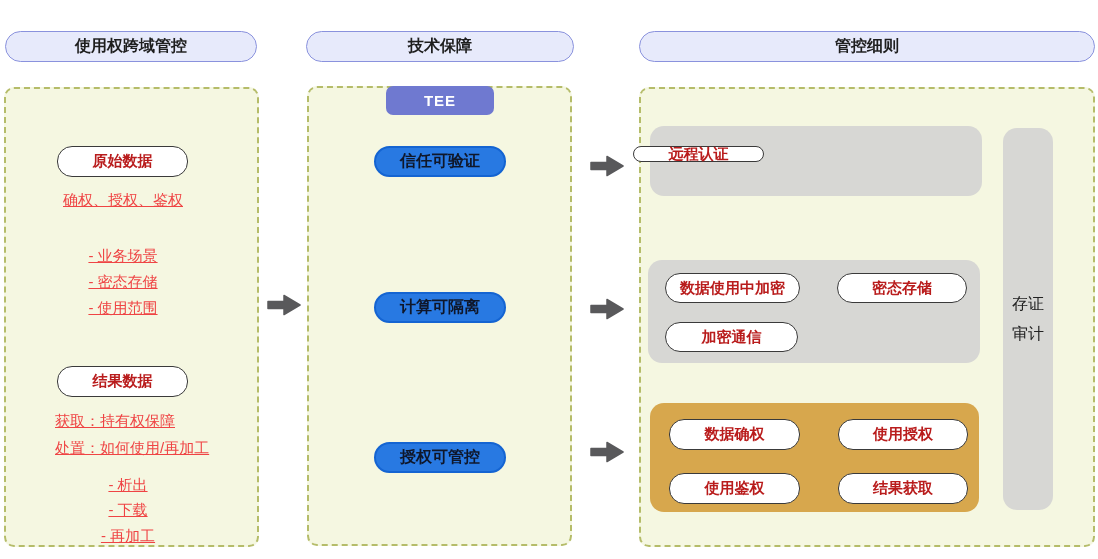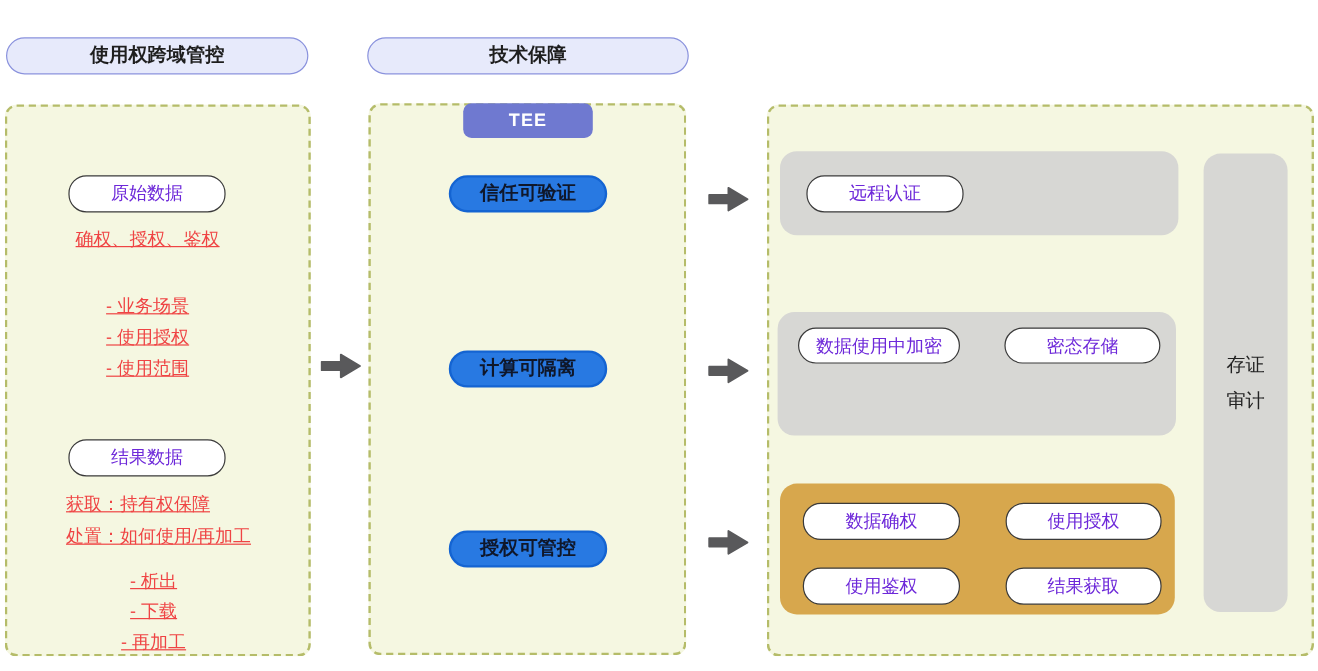--- a/index.html
+++ b/index.html
@@ -13,21 +13,21 @@
     background:#e7eafb;border:1.5px solid #8a92dd;
     display:flex;align-items:center;justify-content:center;
     font-weight:bold;font-size:16px;color:#1e1e1e;
   }
   .box{
     position:absolute;background:#f5f7e1;border:2px dashed #b5bc69;border-radius:10px;
   }
   .white-pill{
     position:absolute;background:#ffffff;border:1.6px solid #3a3a3a;border-radius:15px;
     display:flex;align-items:center;justify-content:center;
-    font-weight:normal;font-size:15px;color:#6d28d9;
+    font-weight:bold;font-size:15px;color:#b91c1c;
   }
   .blue-btn{
     position:absolute;background:#2879e2;border:2px solid #1464d2;border-radius:16px;
     display:flex;align-items:center;justify-content:center;
     font-weight:bold;font-size:16px;color:#0f172a;
   }
   .tee-badge{
     position:absolute;background:#6f79d0;border-radius:7px;
     display:flex;align-items:center;justify-content:center;
     font-weight:bold;font-size:15px;color:#ffffff;letter-spacing:1px;
@@ -42,29 +42,30 @@
     gap:9px;font-size:16px;color:#222222;
   }
 </style>
 </head>
 <body>
 
 <div class="canvas">
 
   <div class="hdr" style="left:5px;top:31px;width:252px">使用权跨域管控</div>
   <div class="hdr" style="left:306px;top:31px;width:268px">技术保障</div>
+  <div class="hdr" style="left:639px;top:31px;width:456px">管控细则</div>
 
   <div class="box" style="left:4px;top:87px;width:255px;height:460px"></div>
 
   <div class="white-pill" style="left:57px;top:146px;width:131px;height:31px">原始数据</div>
 
   <div class="txt center" style="left:8px;top:189px;width:230px">确权、授权、鉴权</div>
 
   <div class="txt center" style="left:8px;top:245px;width:230px">- 业务场景</div>
-  <div class="txt center" style="left:8px;top:271px;width:230px">- 使用授权</div>
+  <div class="txt center" style="left:8px;top:271px;width:230px">- 密态存储</div>
   <div class="txt center" style="left:8px;top:297px;width:230px">- 使用范围</div>
 
   <div class="white-pill" style="left:57px;top:366px;width:131px;height:31px">结果数据</div>
 
   <div class="txt" style="left:55px;top:410px;width:200px">获取：持有权保障</div>
   <div class="txt" style="left:55px;top:437px;width:200px">处置：如何使用/再加工</div>
 
   <div class="txt center" style="left:8px;top:474px;width:240px">- 析出</div>
   <div class="txt center" style="left:8px;top:499px;width:240px">- 下载</div>
   <div class="txt center" style="left:8px;top:525px;width:240px">- 再加工</div>
@@ -73,33 +74,34 @@
 
   <div class="tee-badge" style="left:386px;top:86px;width:108px;height:29px">TEE</div>
 
   <div class="blue-btn" style="left:374px;top:146px;width:132px;height:31px">信任可验证</div>
   <div class="blue-btn" style="left:374px;top:292px;width:132px;height:31px">计算可隔离</div>
   <div class="blue-btn" style="left:374px;top:442px;width:132px;height:31px">授权可管控</div>
 
   <div class="box" style="left:639px;top:87px;width:456px;height:460px"></div>
 
   <div class="gray-panel" style="left:650px;top:126px;width:332px;height:70px"></div>
-  <div class="white-pill" style="left:672px;top:146px;width:131px;height:31px">远程认证</div>
+  <div class="white-pill" style="left:633px;top:146px;width:131px;height:16px">远程认证</div>
 
   <div class="gray-panel" style="left:648px;top:260px;width:332px;height:103px"></div>
   <div class="white-pill" style="left:665px;top:273px;width:135px;height:30px">数据使用中加密</div>
   <div class="white-pill" style="left:837px;top:273px;width:130px;height:30px">密态存储</div>
+  <div class="white-pill" style="left:665px;top:322px;width:133px;height:30px">加密通信</div>
 
   <div class="gold-panel" style="left:650px;top:403px;width:329px;height:109px"></div>
   <div class="white-pill" style="left:669px;top:419px;width:131px;height:31px">数据确权</div>
   <div class="white-pill" style="left:838px;top:419px;width:130px;height:31px">使用授权</div>
   <div class="white-pill" style="left:669px;top:473px;width:131px;height:31px">使用鉴权</div>
   <div class="white-pill" style="left:838px;top:473px;width:130px;height:31px">结果获取</div>
 
-  <div class="gray-panel evidence" style="left:1003px;top:128px;width:70px;height:382px">
+  <div class="gray-panel evidence" style="left:1003px;top:128px;width:50px;height:382px">
     <span>存证</span>
     <span>审计</span>
   </div>
 
   <div class="arrow" style="left:267px;top:294px">
     <svg width="34" height="22" viewBox="0 0 34 22">
       <path d="M1 7.5 H17 V1.5 L33 11 L17 20.5 V14.5 H1 Z" fill="#59595b" stroke="#59595b" stroke-width="1.5" stroke-linejoin="round"></path>
     </svg>
   </div>
   <div class="arrow" style="left:590px;top:155px">

